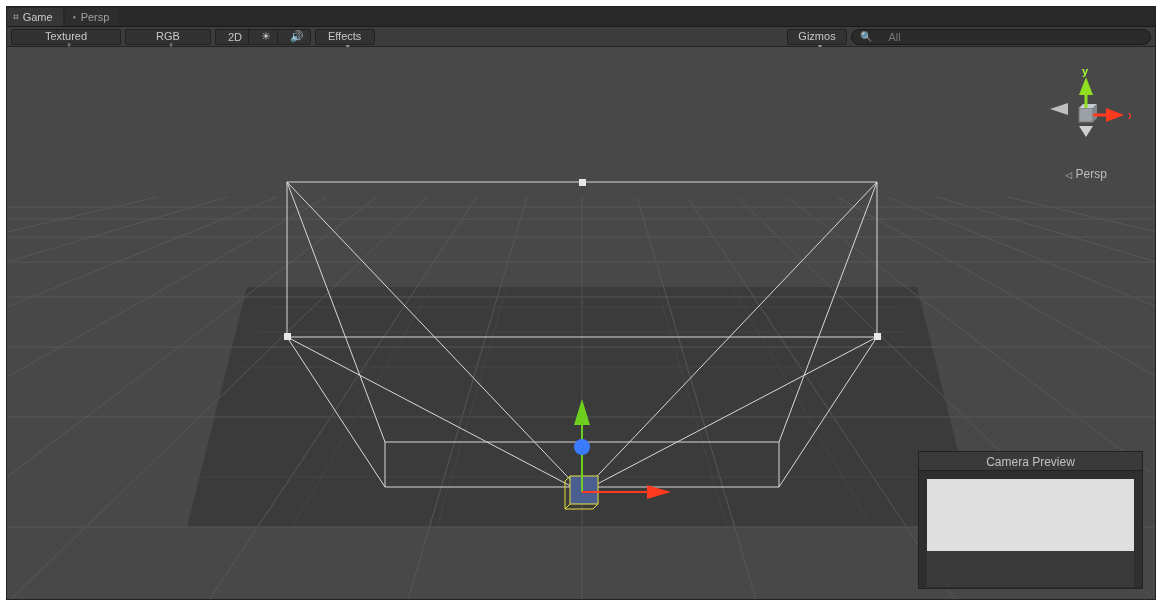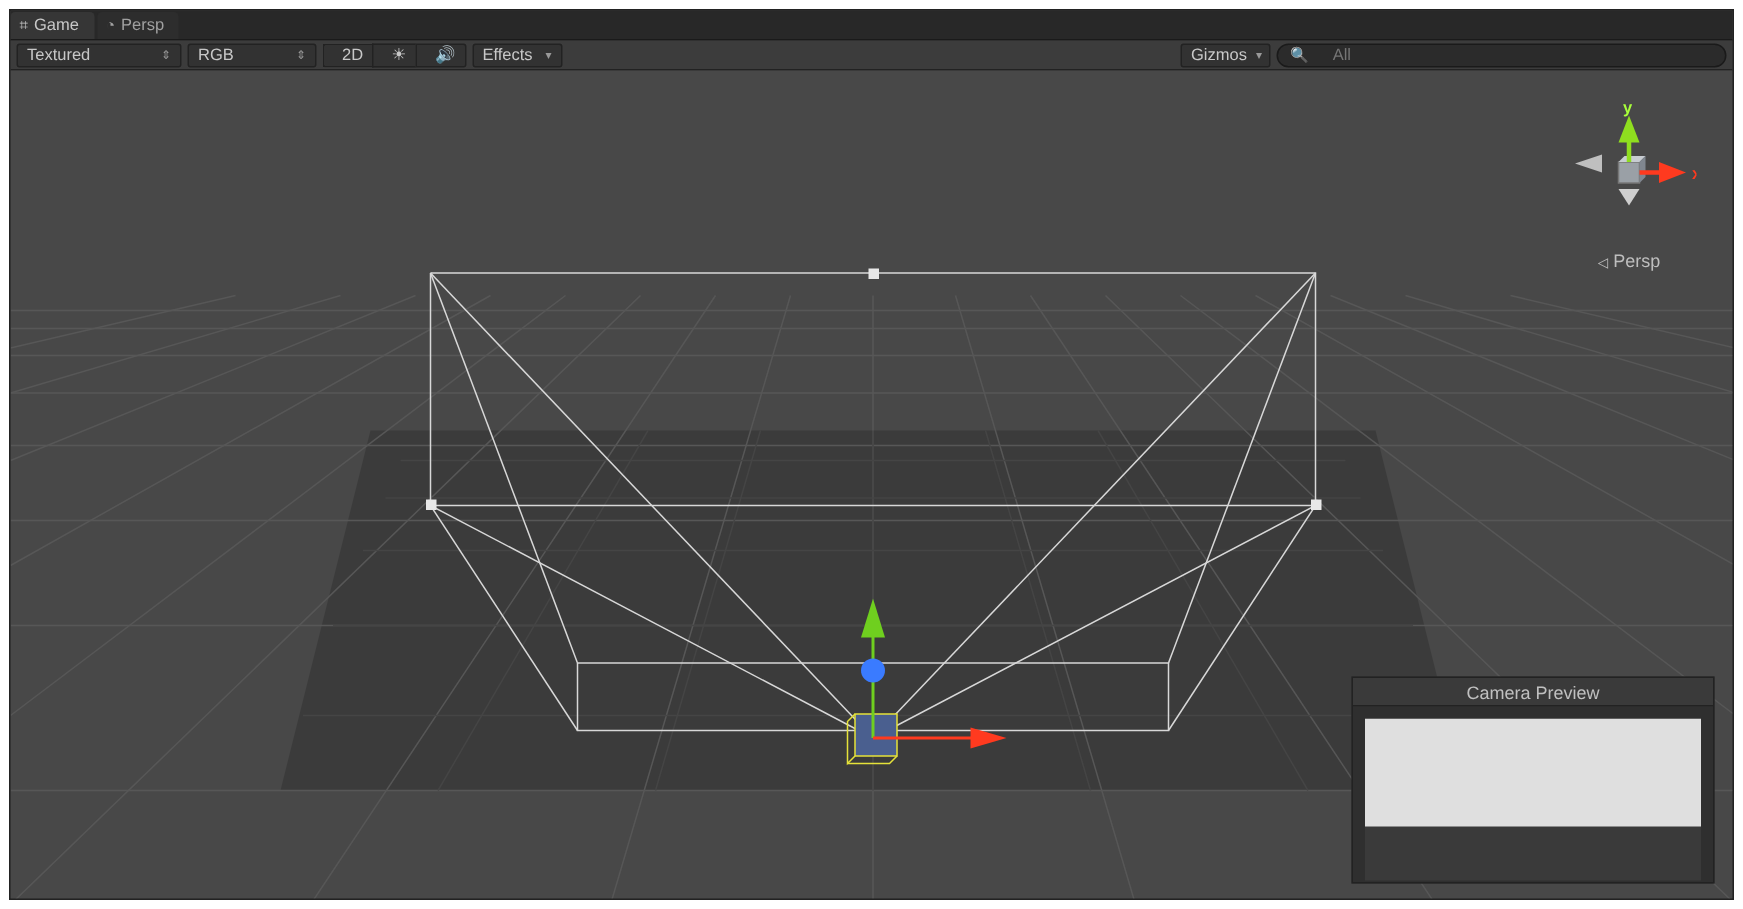--- a/index.html
+++ b/index.html
@@ -23,21 +23,21 @@
   .tab .ico { font-size: 10px; }
   
   .toolbar {
     display: flex; align-items: center; height: 20px;
     background: #3c3c3c; border-bottom: 1px solid #222; font-size: 11px; color: #c8c8c8;
     padding: 0 4px; gap: 4px;
   }
   .tb-drop {
     display: flex; align-items: center; justify-content: space-between;
     height: 16px; background: #323232; border: 1px solid #222; border-radius: 2px;
-    padding: 0 6px; cursor: pointer;
+    padding: 0 6px; cursor: pointer; flex-direction: column;
   }
   .tb-drop .arr { font-size: 8px; color: #999; margin-left: 6px; }
   .tb-btn {
     display: flex; align-items: center; justify-content: center;
     height: 16px; min-width: 22px; background: #323232; border: 1px solid #222; border-radius: 2px;
     padding: 0 6px; cursor: pointer;
   }
   .seg { display: flex; }
   .seg .tb-btn { border-radius: 0; border-right: none; padding-left: 12px; }
   .seg .tb-btn:first-child { border-radius: 2px 0 0 2px; }
@@ -53,21 +53,21 @@
     font-size: 11px; margin-left: 16px;
   }
   
   .viewport {
     position: relative; width: 100%; height: calc(100% - 40px);
     background: #484848; overflow: hidden;
   }
   .orient { position: absolute; right: 24px; top: 20px; width: 90px; height: 110px; }
   .orient-label { position: absolute; top: 100px; left: 0; right: 0; text-align: center; color: #bebebe; font-size: 12px; }
   .cam-preview {
-    position: absolute; right: 12px; bottom: 10px; width: 242px; height: 138px;
+    position: absolute; right: 12px; bottom: 10px; width: 225px; height: 138px;
     background: #2f2f2f; border: 1px solid #222;
   }
   .cam-preview .title { text-align: center; color: #c0c0c0; font-size: 12px; padding: 3px 0 1px; background: #3a3a3a; border-bottom: 1px solid #222;}
   .cam-preview .inner { margin: 8px; height: 108px; background: #3a3a3a; position: relative; overflow: hidden; }
   .cam-preview .sky { position: absolute; left:0; right:0; top:0; height: 72px; background: #dfdfdf; }
   .axis-label-x { fill: #ff3a1f; font: bold 11px Arial; }
   .axis-label-y { fill: #a8ff3a; font: bold 11px Arial; }
 </style>
 </head>
 <body>

